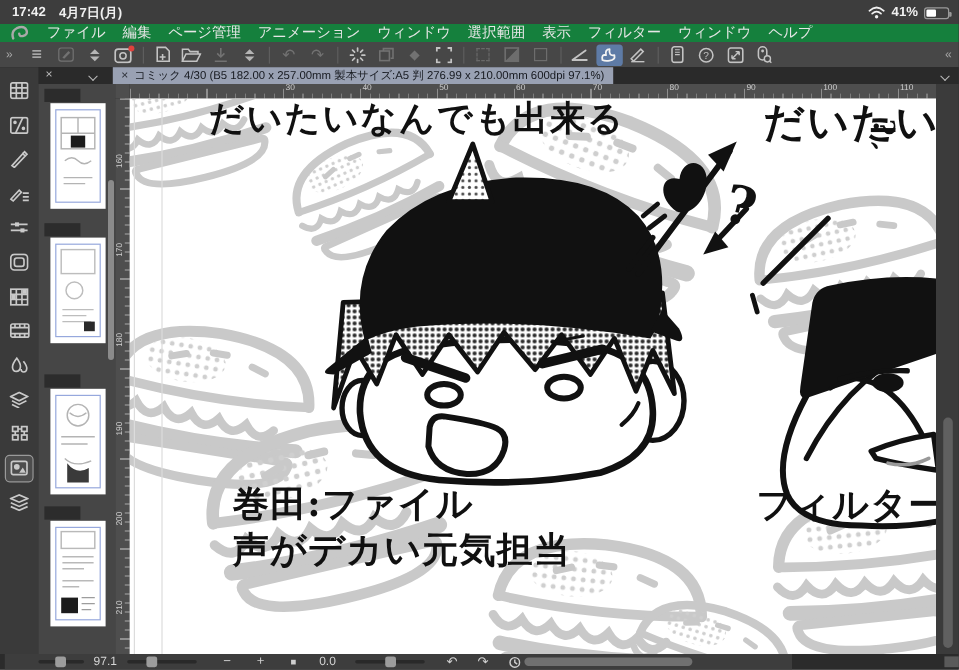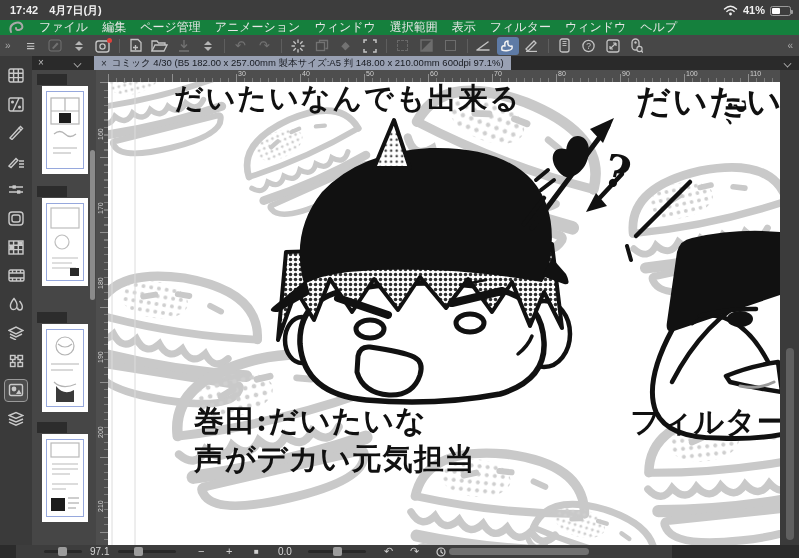--- a/index.html
+++ b/index.html
@@ -91,21 +91,21 @@
   .vnote { left:612px; top:14px; font-size:24px; writing-mode:vertical-rl; letter-spacing:3px; }
   .cap-l { left:86px; top:320px; font-size:30px; line-height:38px; letter-spacing:1px; }
   .cap-r { left:522px; top:320px; font-size:30px; line-height:39px; letter-spacing:1px; }
 
   
   .rstrip { position:absolute; left:780px; top:70px; width:19px; height:475px; background:#3b3b3b; }
   .v-scroll { position:absolute; left:6px; top:278px; width:8px; height:192px; background:#606060; border-radius:4px; }
   .tab-right-chev { position:absolute; left:784px; top:59px; }
 
   
-  .bottombar { position:absolute; left:16px; top:545px; width:656px; height:13px; background:#3d3d3d;
+  .bottombar { position:absolute; left:4px; top:545px; width:656px; height:13px; background:#3d3d3d;
     color:#d6d6d6; font-size:10px; }
   .slider { position:absolute; height:3px; background:#292929; border-radius:2px; top:5px; }
   .knob { position:absolute; top:-3px; width:9px; height:9px; background:#9c9c9c; border-radius:2px; }
   .bb-txt { position:absolute; top:1px; }
   .bb-ic { position:absolute; top:0; font-size:11px; color:#cfcfcf; }
   .h-scroll { position:absolute; left:433px; top:3px; width:140px; height:7px; background:#707070; border-radius:4px; }
   .corner { position:absolute; left:783px; top:2px; width:13px; height:9px; background:#5a5a5a; }
 </style>
 </head>
 <body>
@@ -291,21 +291,21 @@
         </span>
     </div>
     <span class="tb-collapse" style="margin-left:auto; margin-right:6px;">«</span>
   </div>
 
   <div class="tabbar">
     <span class="panel-x">×</span>
     <span class="cssdown" style="left:74px; top:3px;"></span>
     <div class="doc-tab">
       <span class="x">×</span>
-      <span>コミック 4/30 (B5 182.00 x 257.00mm 製本サイズ:A5 判 148.00 x 210.00mm 600dpi 97.1%)</span>
+      <span>コミック 4/30 (B5 182.00 x 257.00mm 製本サイズ:A5 判 276.99 x 210.00mm 600dpi 97.1%)</span>
     </div>
   </div>
   <span class="cssdown tab-right-chev"></span>
 
   <div class="sidebar">
     <span class="si">
         <svg width="16" height="15" viewBox="0 0 16 15">
           <rect x="1" y="1" width="14" height="13" rx="1.5"></rect>
           <path d="M1,5.3 h14 M1,9.6 h14 M5.6,1 v13 M10.3,1 v13"></path>
         </svg>
@@ -554,21 +554,21 @@
         <text x="496" y="104" font-size="44" font-family="DejaVu Serif, Liberation Serif, serif" font-weight="bold" fill="#111" stroke="none" transform="rotate(14 505 90)">?</text>
         <path d="M528,154 L582,100" stroke-width="4.5"></path>
         <path d="M519,164 L523,178" stroke-width="4"></path>
       </g>
     </svg>
 
     <div class="jt headline">だいたいなんでも出来る</div>
     <div class="jt headline-r">だいたいな</div>
     <div class="jt vnote">ー?、</div>
     <div class="jt cap-l">
-      <div>巻田:だいたいな</div>
+      <div>巻田:ファイル</div>
       <div>声がデカい元気担当</div>
     </div>
     <div class="jt cap-r">
       <div>フィルター</div>
     </div>
   </div>
 
   <div class="rstrip">
     <div class="v-scroll"></div>
   </div>

